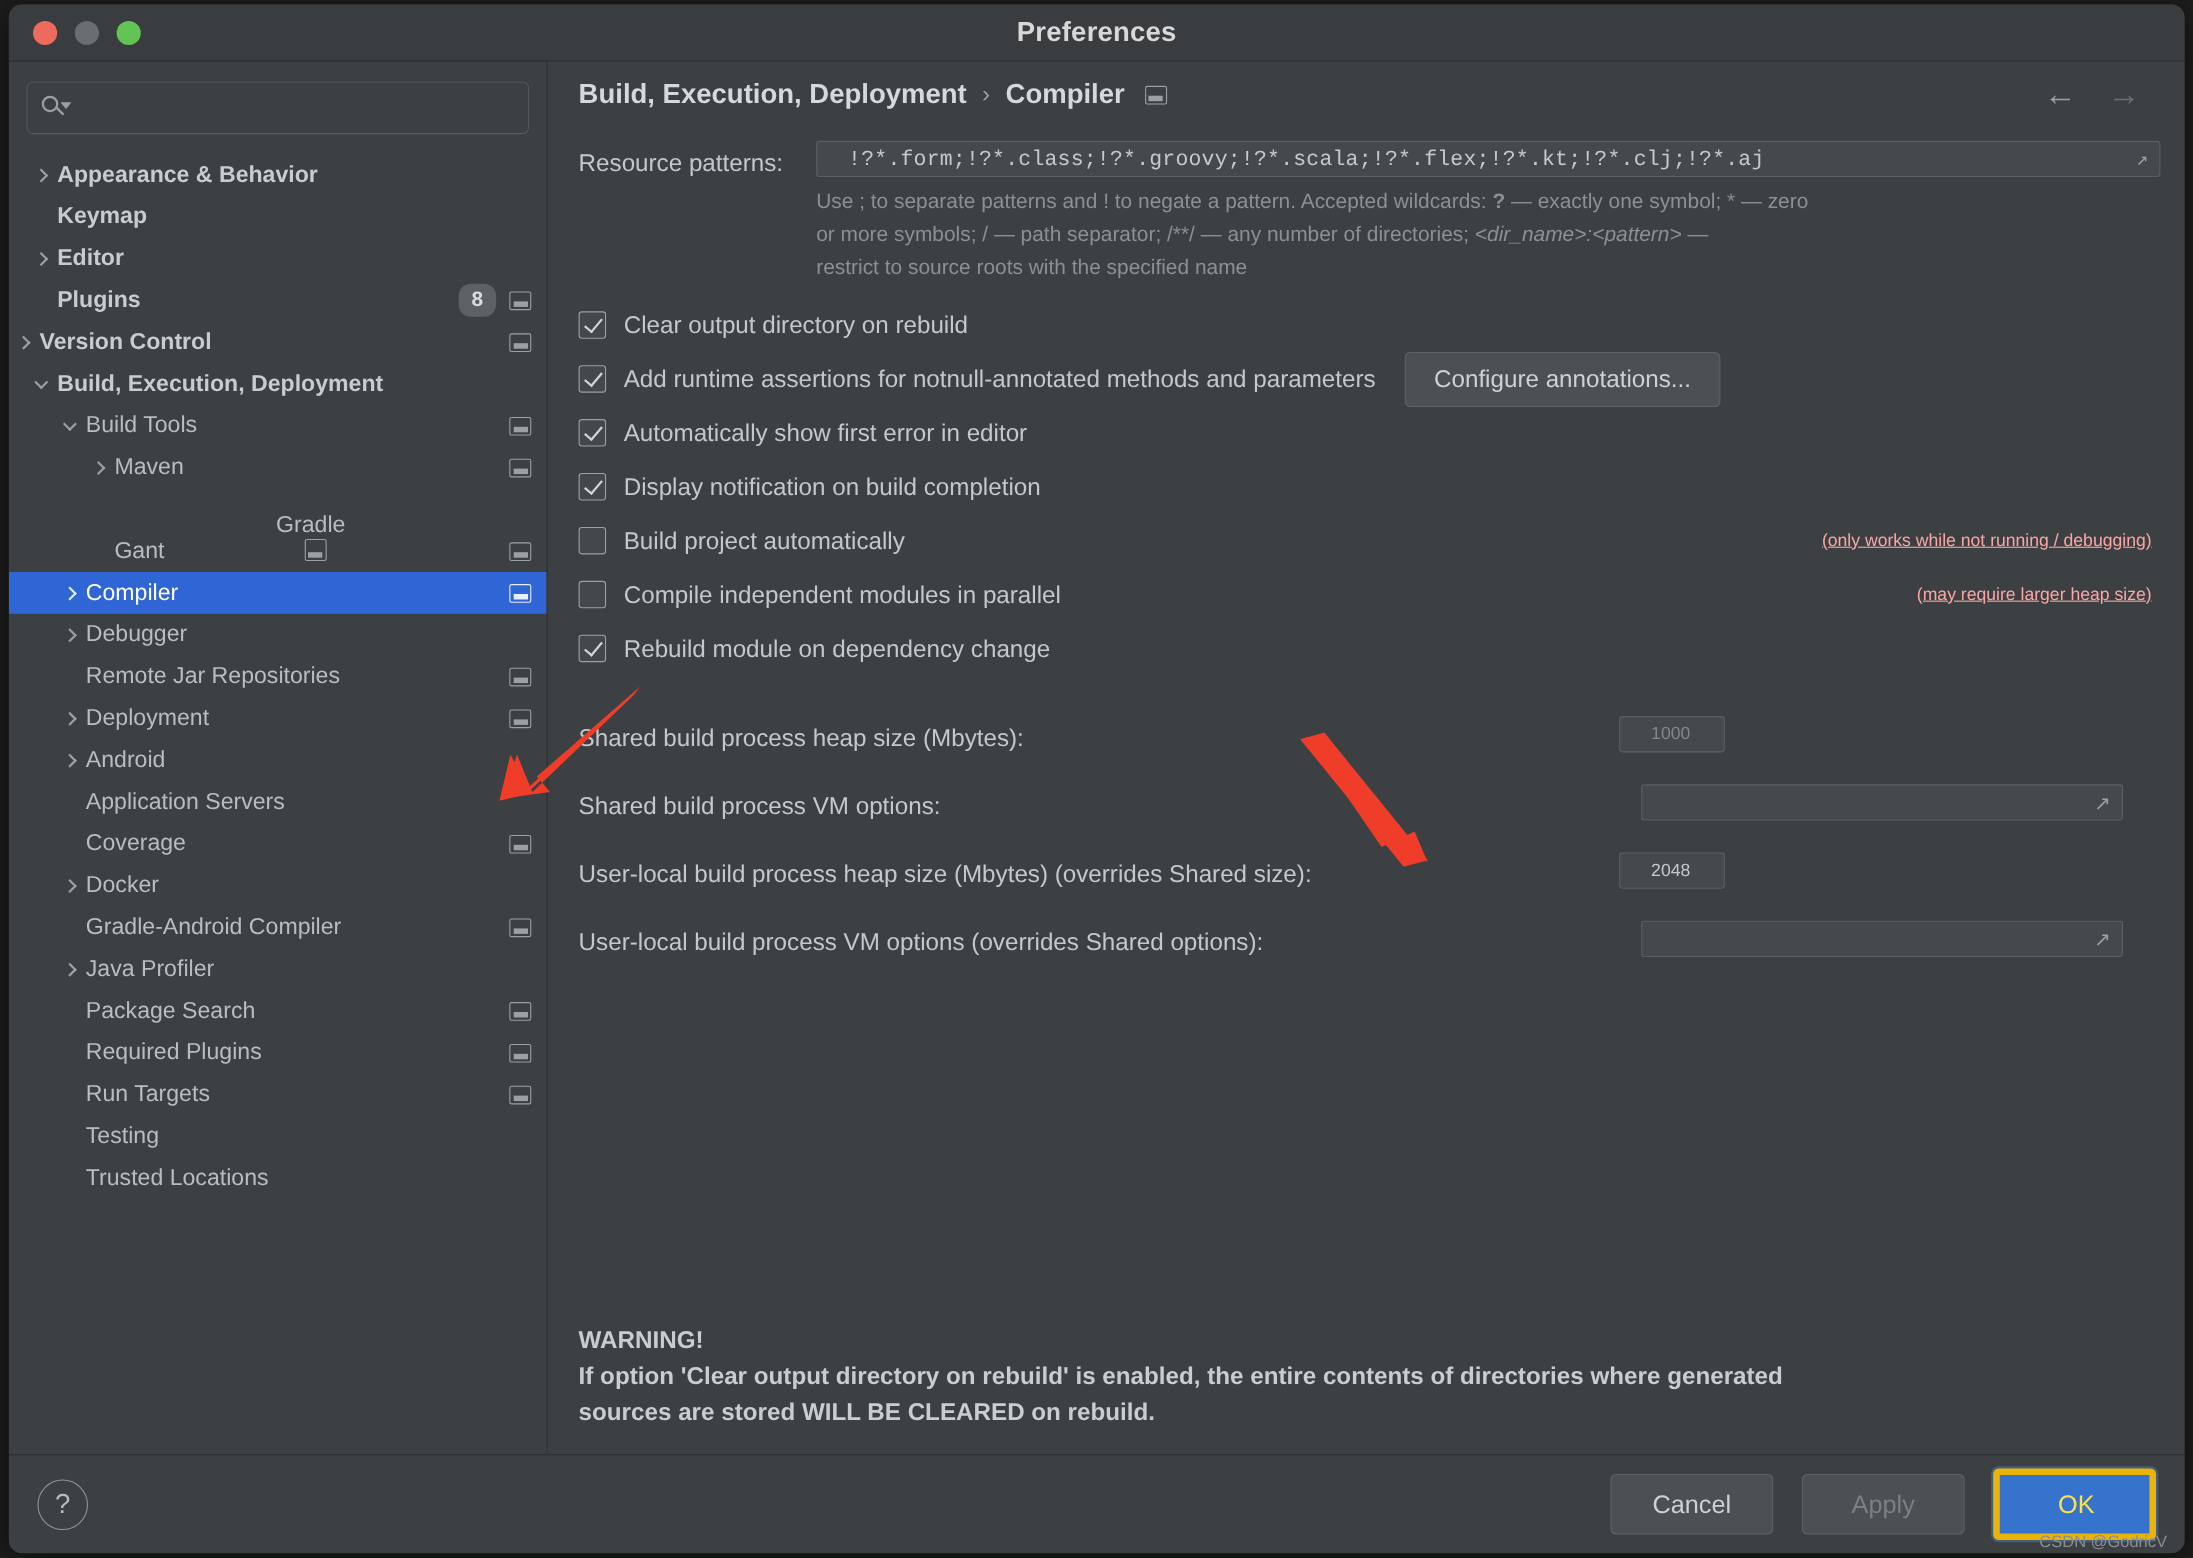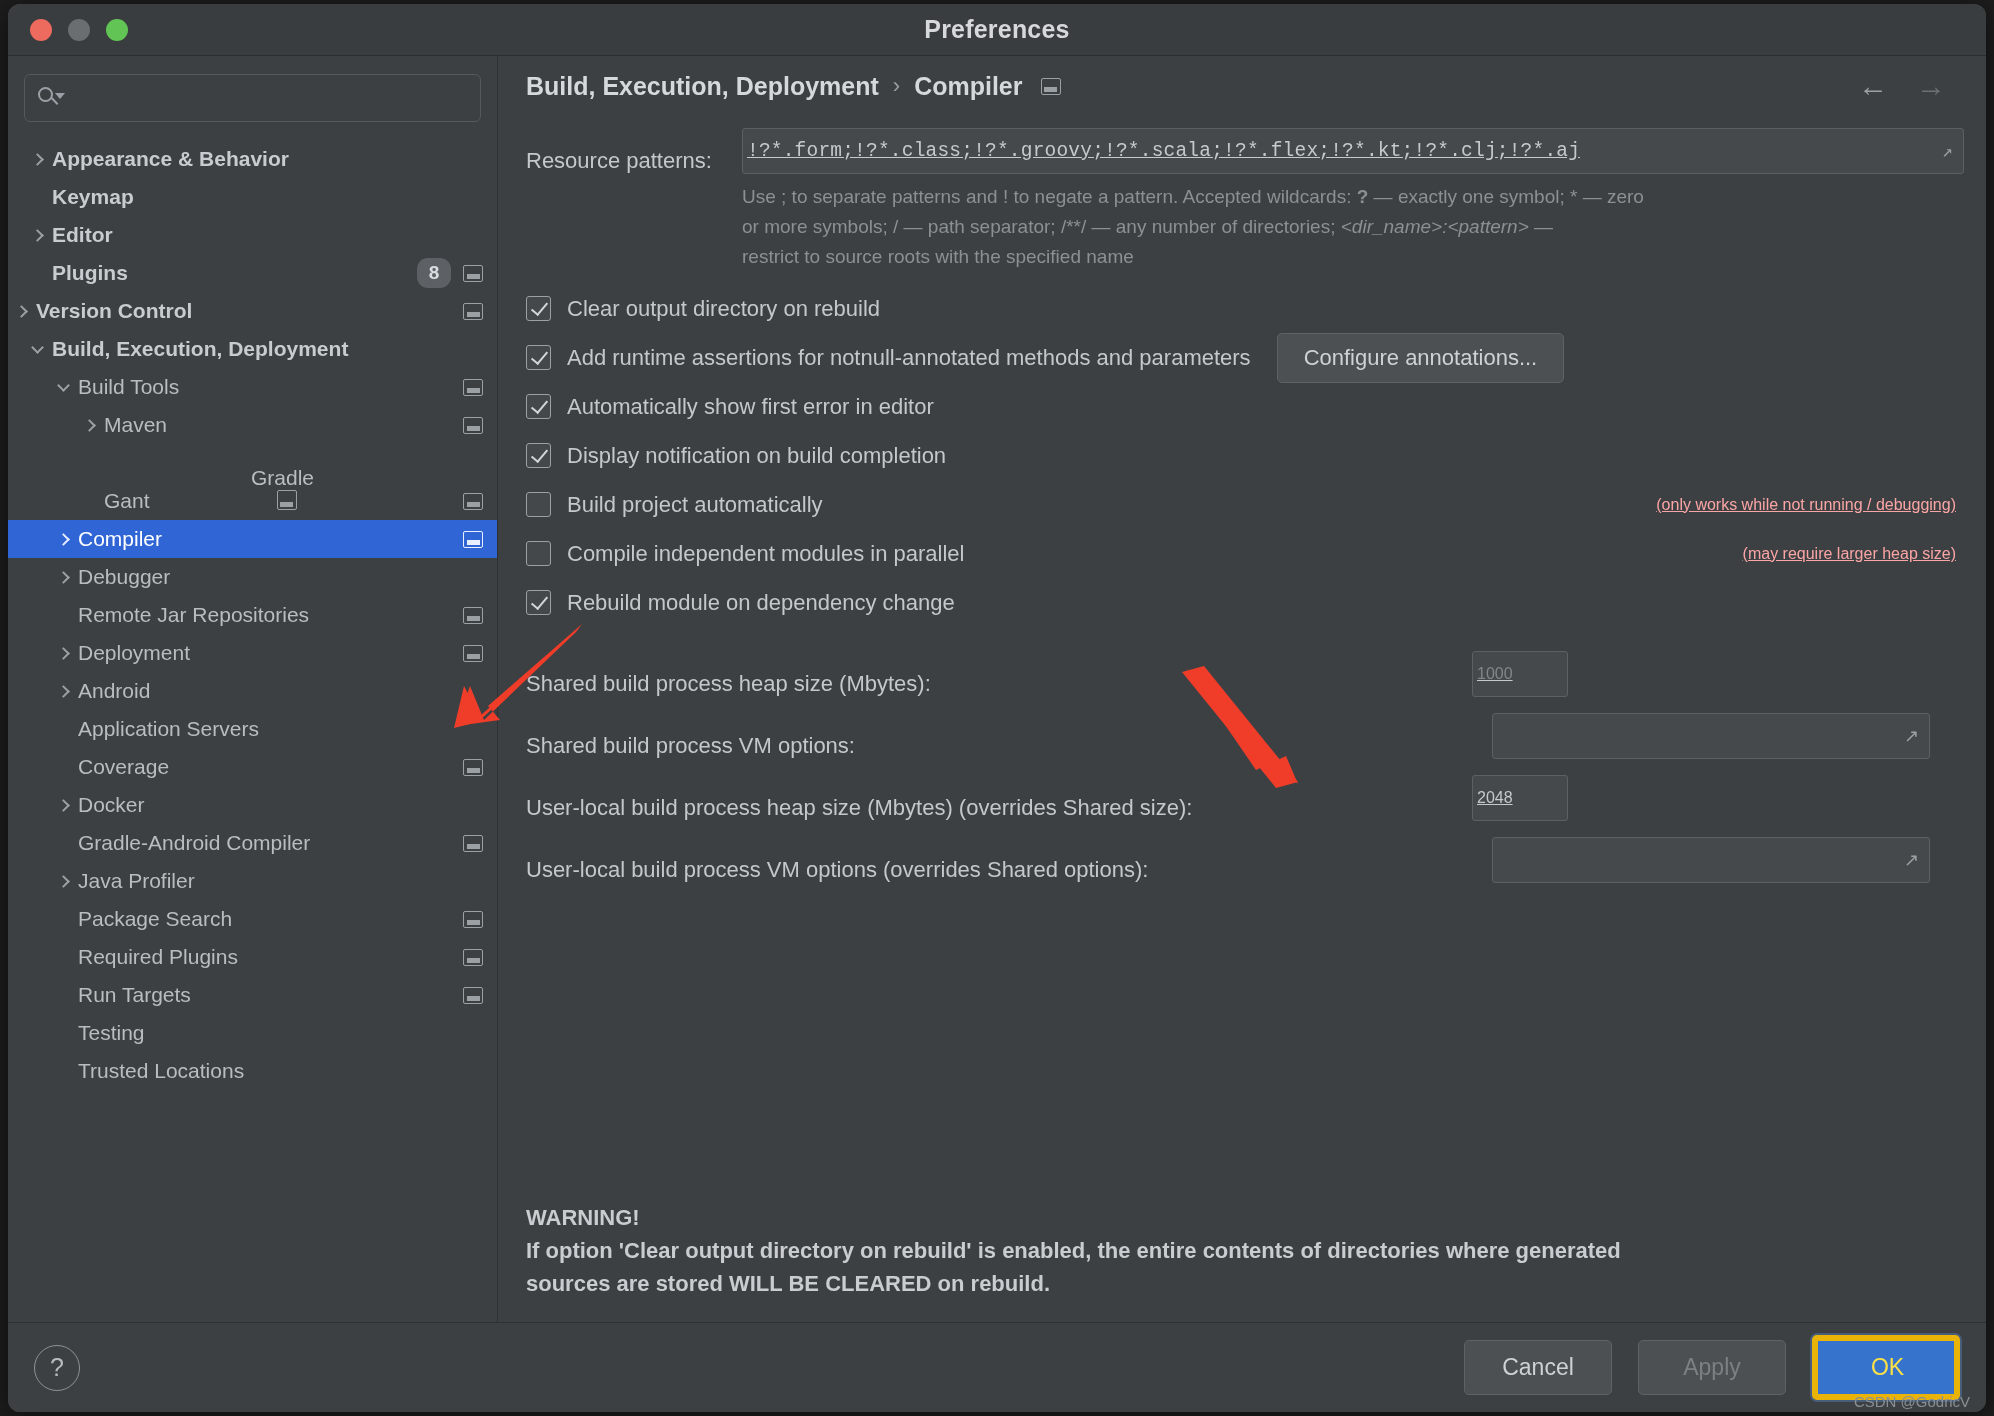--- a/index.html
+++ b/index.html
@@ -133,22 +133,22 @@
   .content { flex: 1; padding: 0 22px 0 28px; overflow: hidden; position: relative; }
 
   .row { display: flex; align-items: flex-end; }
   .lbl { font-size: 22px; color: #c4c8cb; }
   .hint { font-size: 19px; color: #8b9094; line-height: 30px; }
   .hint i { font-style: italic; }
   .hint b { font-weight: bold; }
 
   .field {
     background: #46494c; border: 1px solid #5c6063; border-radius: 3px;
-    height: 46px; display: flex; align-items: center; padding: 0 4px;
-    color: #c6c9cc; position: relative; text-decoration: underline;
+    height: 33px; display: flex; align-items: center; padding: 0 28px;
+    color: #c6c9cc; position: relative;
   }
   .field.mono { font-family: "Liberation Mono", monospace; font-size: 19.5px; letter-spacing: .2px; }
   .field .expand {
     position: absolute; right: 10px; top: 50%; transform: translateY(-50%);
     color: #9ba0a5; font-size: 18px;
   }
   .field-text { overflow: hidden; white-space: nowrap; }
 
   .cb-row { display: flex; align-items: center; height: 41px; }
   .cbox {

